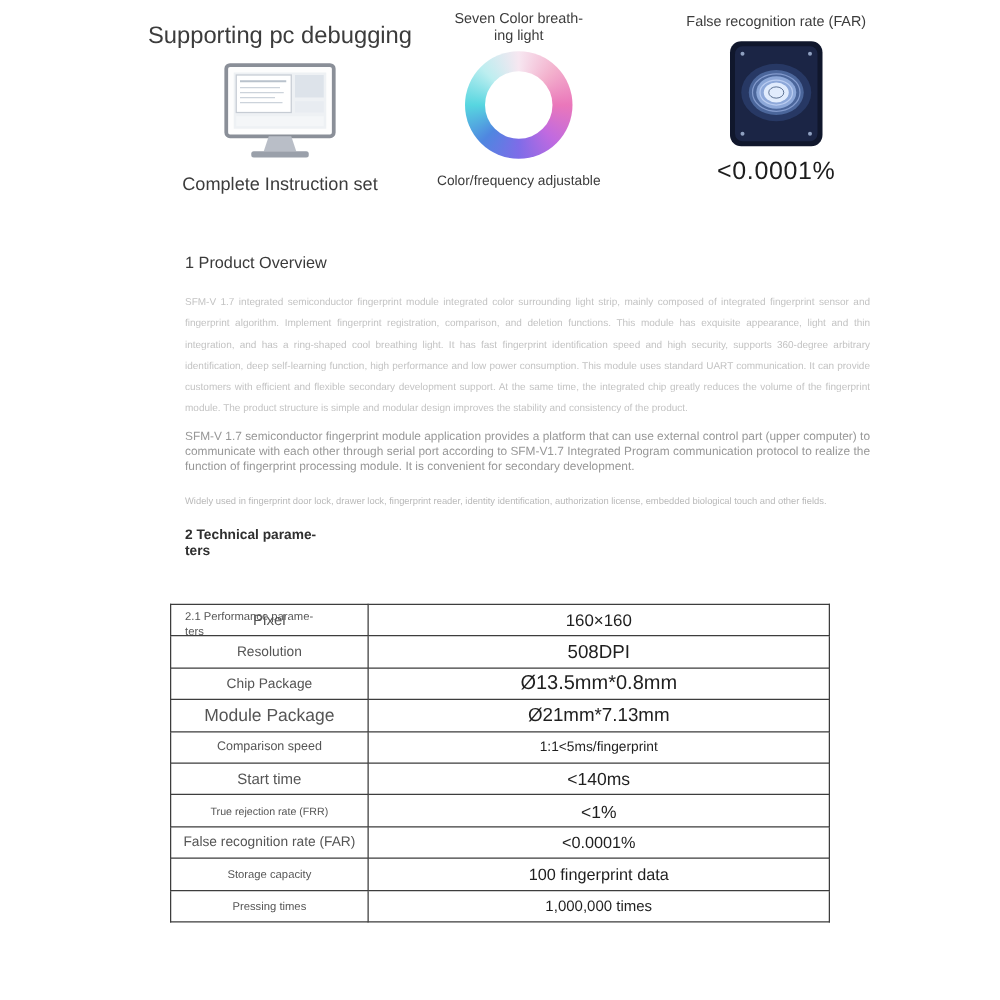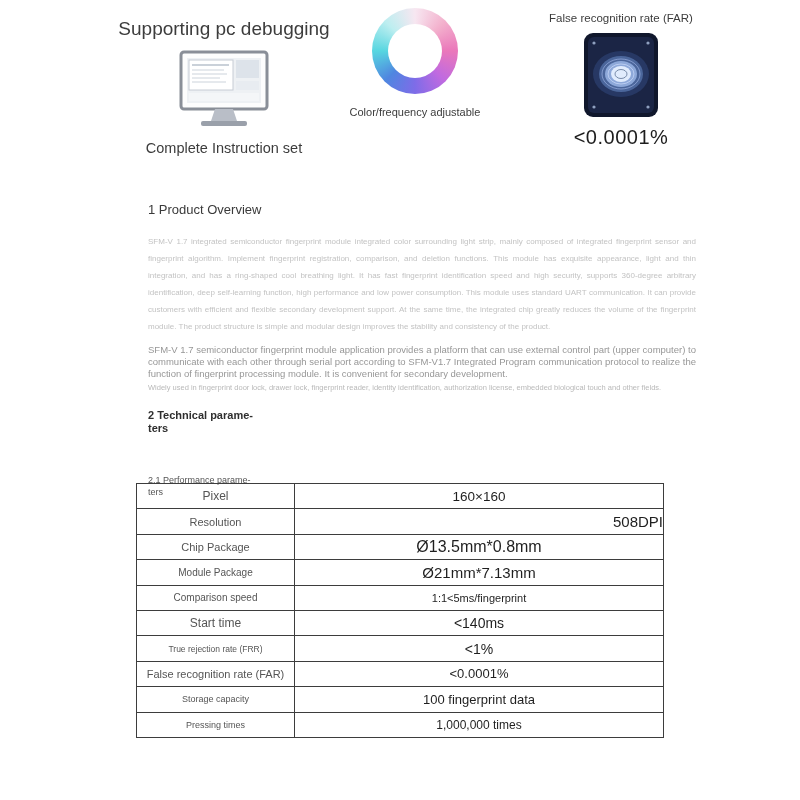--- a/index.html
+++ b/index.html
@@ -44,21 +44,21 @@
     position:absolute; inset:16px;
     background:#ffffff;
     border-radius:50%;
   }
 
   
   .overview { position:absolute; left:148px; top:202px; width:548px; }
   .ov-heading { font-size:13px; color:#3a3a3a; margin-bottom:16px; }
   .p1 { font-size:8px;  line-height:17px;  color:#c3c3c3; text-align:justify; }
   .p2 { font-size:9.5px; line-height:12px; color:#979797; text-align:justify; margin-top:9px; }
-  .p3 { font-size:7.5px; line-height:11px; color:#b9b9b9; margin-top:2px; }
+  .p3 { font-size:7.5px; line-height:11px; color:#b9b9b9; margin-top:15px; }
   .h-tech { font-size:11px; font-weight:bold; color:#2f2f2f; margin-top:16px; white-space:pre-line; line-height:13px; }
   .h-perf { font-size:9px; color:#555; margin-top:39px; white-space:pre-line; line-height:12px; }
 
   
   table.params {
     position:absolute; left:136px; top:483px;
     width:528px;
     border-collapse:collapse;
     table-layout:fixed;
   }
@@ -66,23 +66,23 @@
     border:1px solid #3d3d3d;
     height:25.4px;
     text-align:center;
     vertical-align:middle;
     padding:0 0;
   }
   table.params td.lbl { width:158px; color:#555; }
   table.params td.val { color:#1f1f1f; }
 
   tr:nth-child(1)  td.lbl{font-size:12px;}   tr:nth-child(1)  td.val{font-size:13.5px;}
-  tr:nth-child(2)  td.lbl{font-size:11px;}   tr:nth-child(2)  td.val{font-size:15px;text-align:right;}
+  tr:nth-child(2)  td.lbl{font-size:11px;}   tr:nth-child(2)  td.val{font-size:15px;}
   tr:nth-child(3)  td.lbl{font-size:11px;}   tr:nth-child(3)  td.val{font-size:16px;}
-  tr:nth-child(4)  td.lbl{font-size:10px;}   tr:nth-child(4)  td.val{font-size:15px;}
+  tr:nth-child(4)  td.lbl{font-size:14px;}   tr:nth-child(4)  td.val{font-size:15px;}
   tr:nth-child(5)  td.lbl{font-size:10px;}  tr:nth-child(5)  td.val{font-size:11px;}
   tr:nth-child(6)  td.lbl{font-size:12px;}   tr:nth-child(6)  td.val{font-size:14px;}
   tr:nth-child(7)  td.lbl{font-size:8.5px;}  tr:nth-child(7)  td.val{font-size:14px;}
   tr:nth-child(8)  td.lbl{font-size:11px;}   tr:nth-child(8)  td.val{font-size:13px;}
   tr:nth-child(9)  td.lbl{font-size:9px;}    tr:nth-child(9)  td.val{font-size:13px;}
   tr:nth-child(10) td.lbl{font-size:9px;}    tr:nth-child(10) td.val{font-size:12px;}
   tr:nth-child(11) td.lbl{font-size:10px;}   tr:nth-child(11) td.val{font-size:12.5px;}
 </style>
 </head>
 <body>
@@ -103,20 +103,22 @@
       <rect x="62" y="31" width="23" height="9" fill="#e8ecf1"></rect>
       <rect x="15" y="43" width="70" height="8" fill="#f4f6f8"></rect>
       <path d="M41 59 L59 59 L63 71 L37 71 Z" fill="#b9bec7"></path>
       <rect x="27" y="71" width="46" height="5" rx="2" fill="#9aa0aa"></rect>
     </svg>
   </div>
   <div class="f-caption">Complete Instruction set</div>
 </div>
 
 <div class="feature f2">
+  <div class="f-title">Seven Color breath-
+ing light</div>
   <div class="icon-wrap">
     <div class="ring" style="background: conic-gradient(rgb(247, 231, 241), rgb(243, 177, 205), rgb(234, 119, 186), rgb(192, 106, 224), rgb(126, 108, 232), rgb(79, 134, 224), rgb(87, 214, 224), rgb(189, 238, 240), rgb(247, 231, 241));"></div>
   </div>
   <div class="f-caption">Color/frequency adjustable</div>
 </div>
 
 <div class="feature f3">
   <div class="f-title">False recognition rate (FAR)</div>
   <div class="icon-wrap">
     <svg width="76" height="86" viewBox="0 0 76 86" aria-hidden="true">

